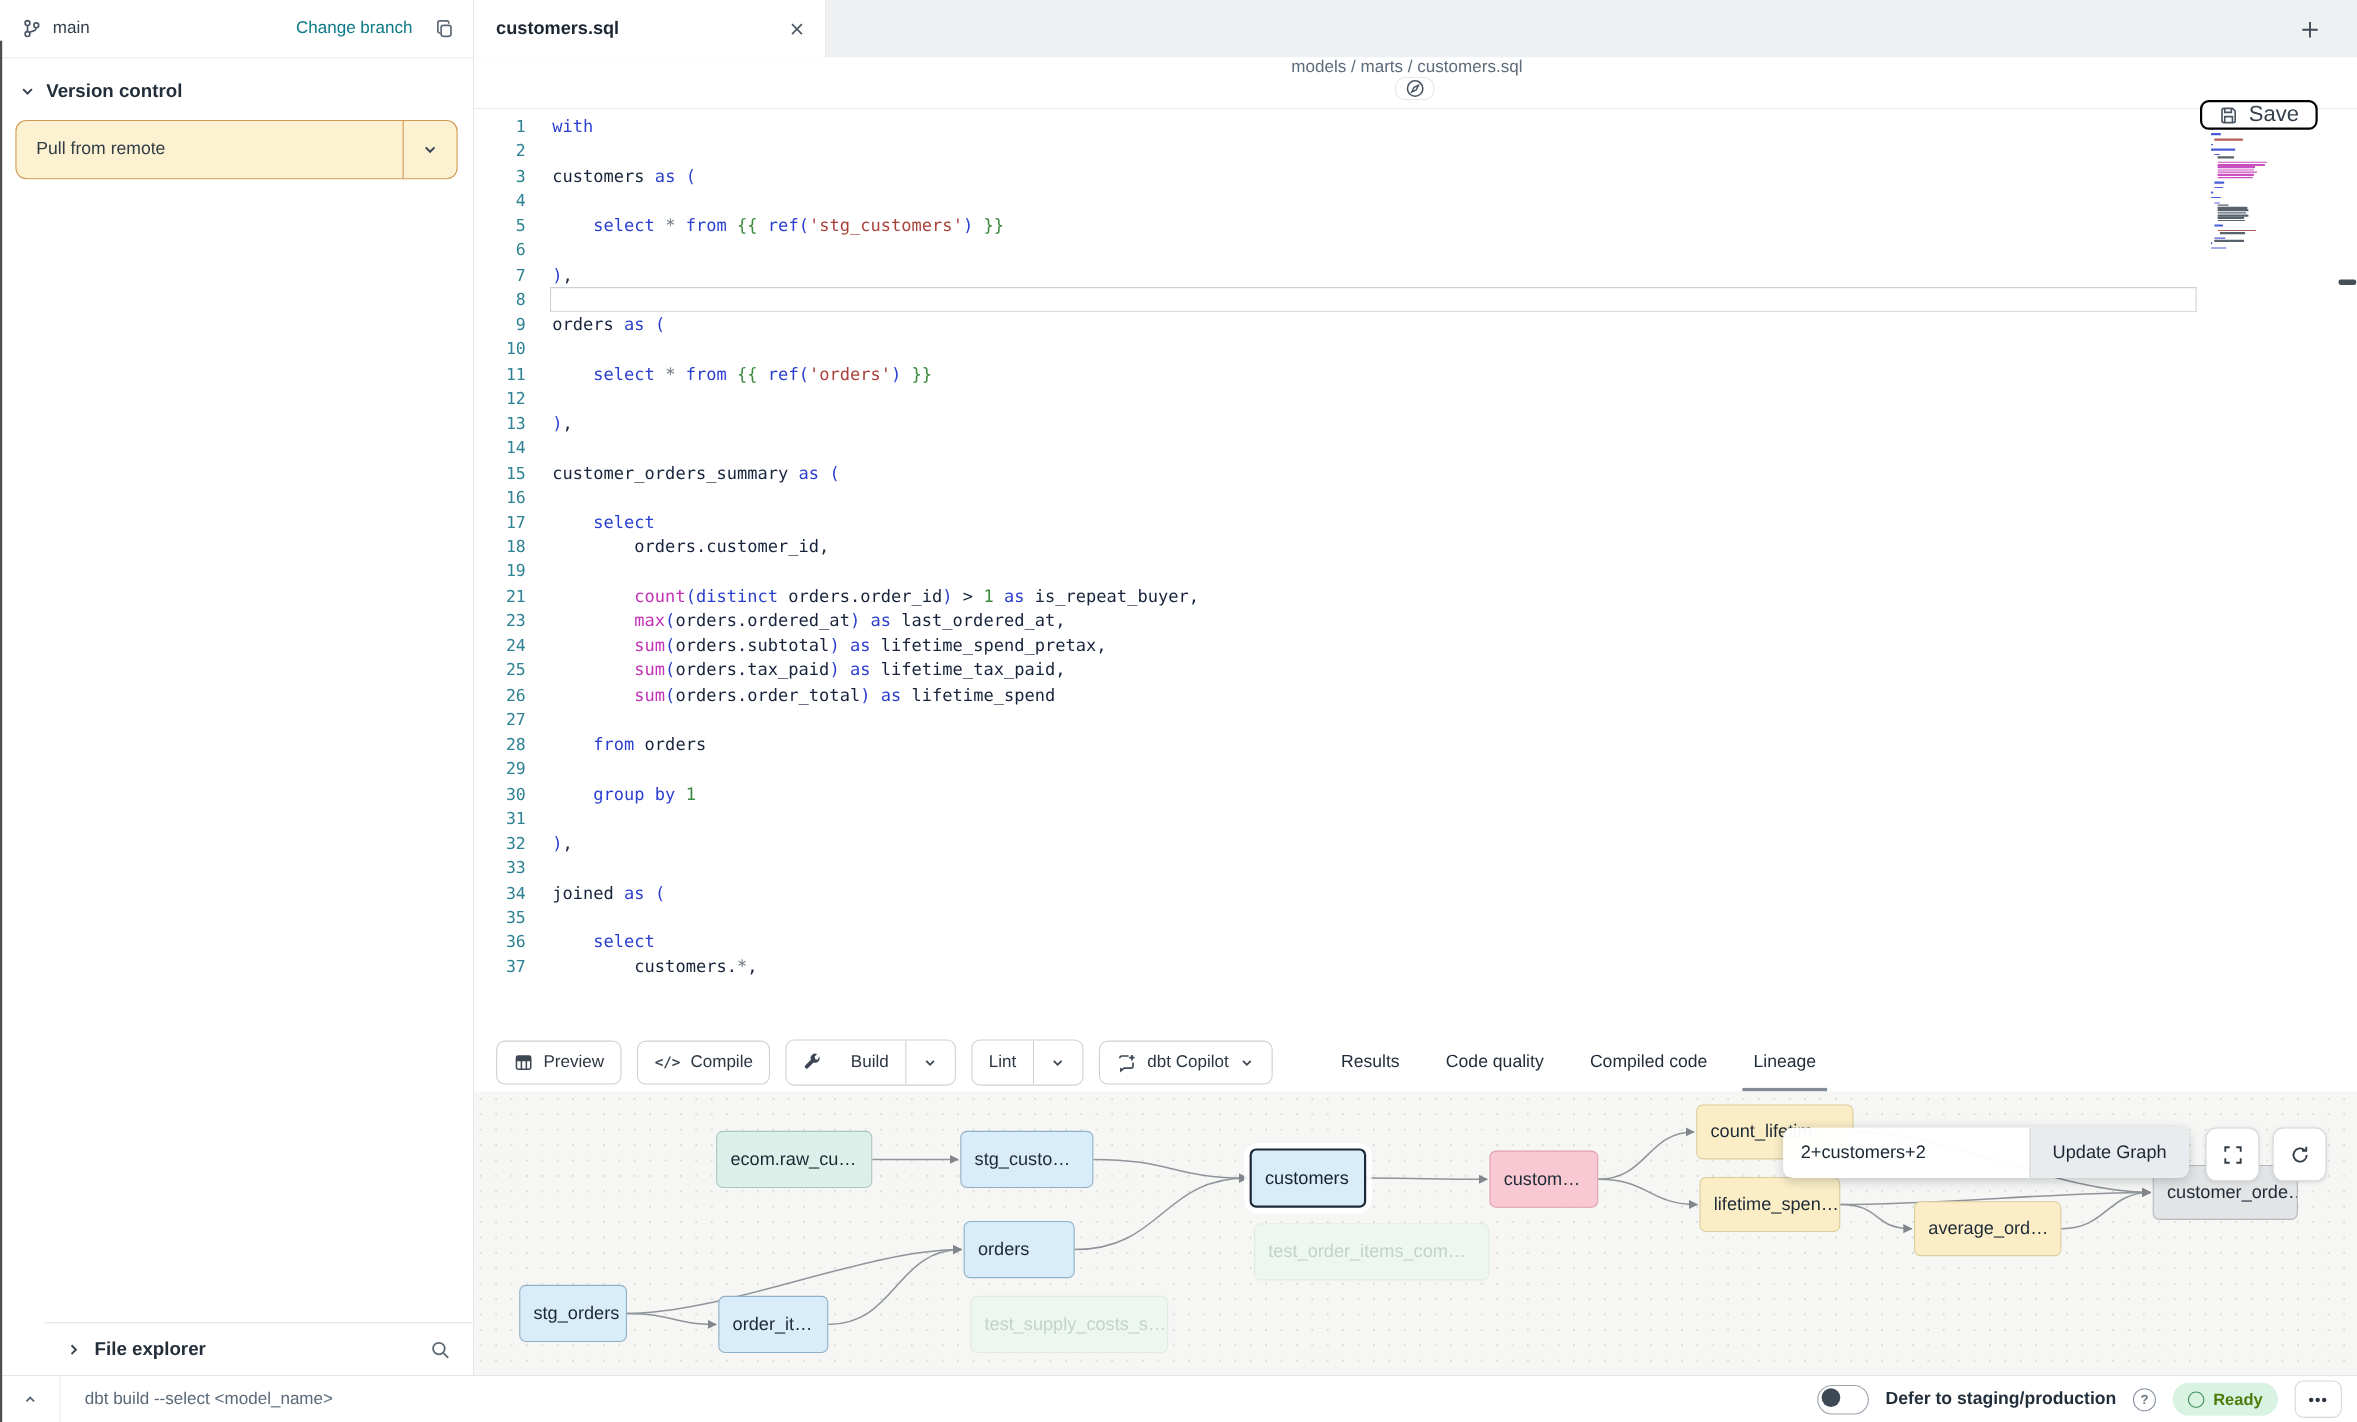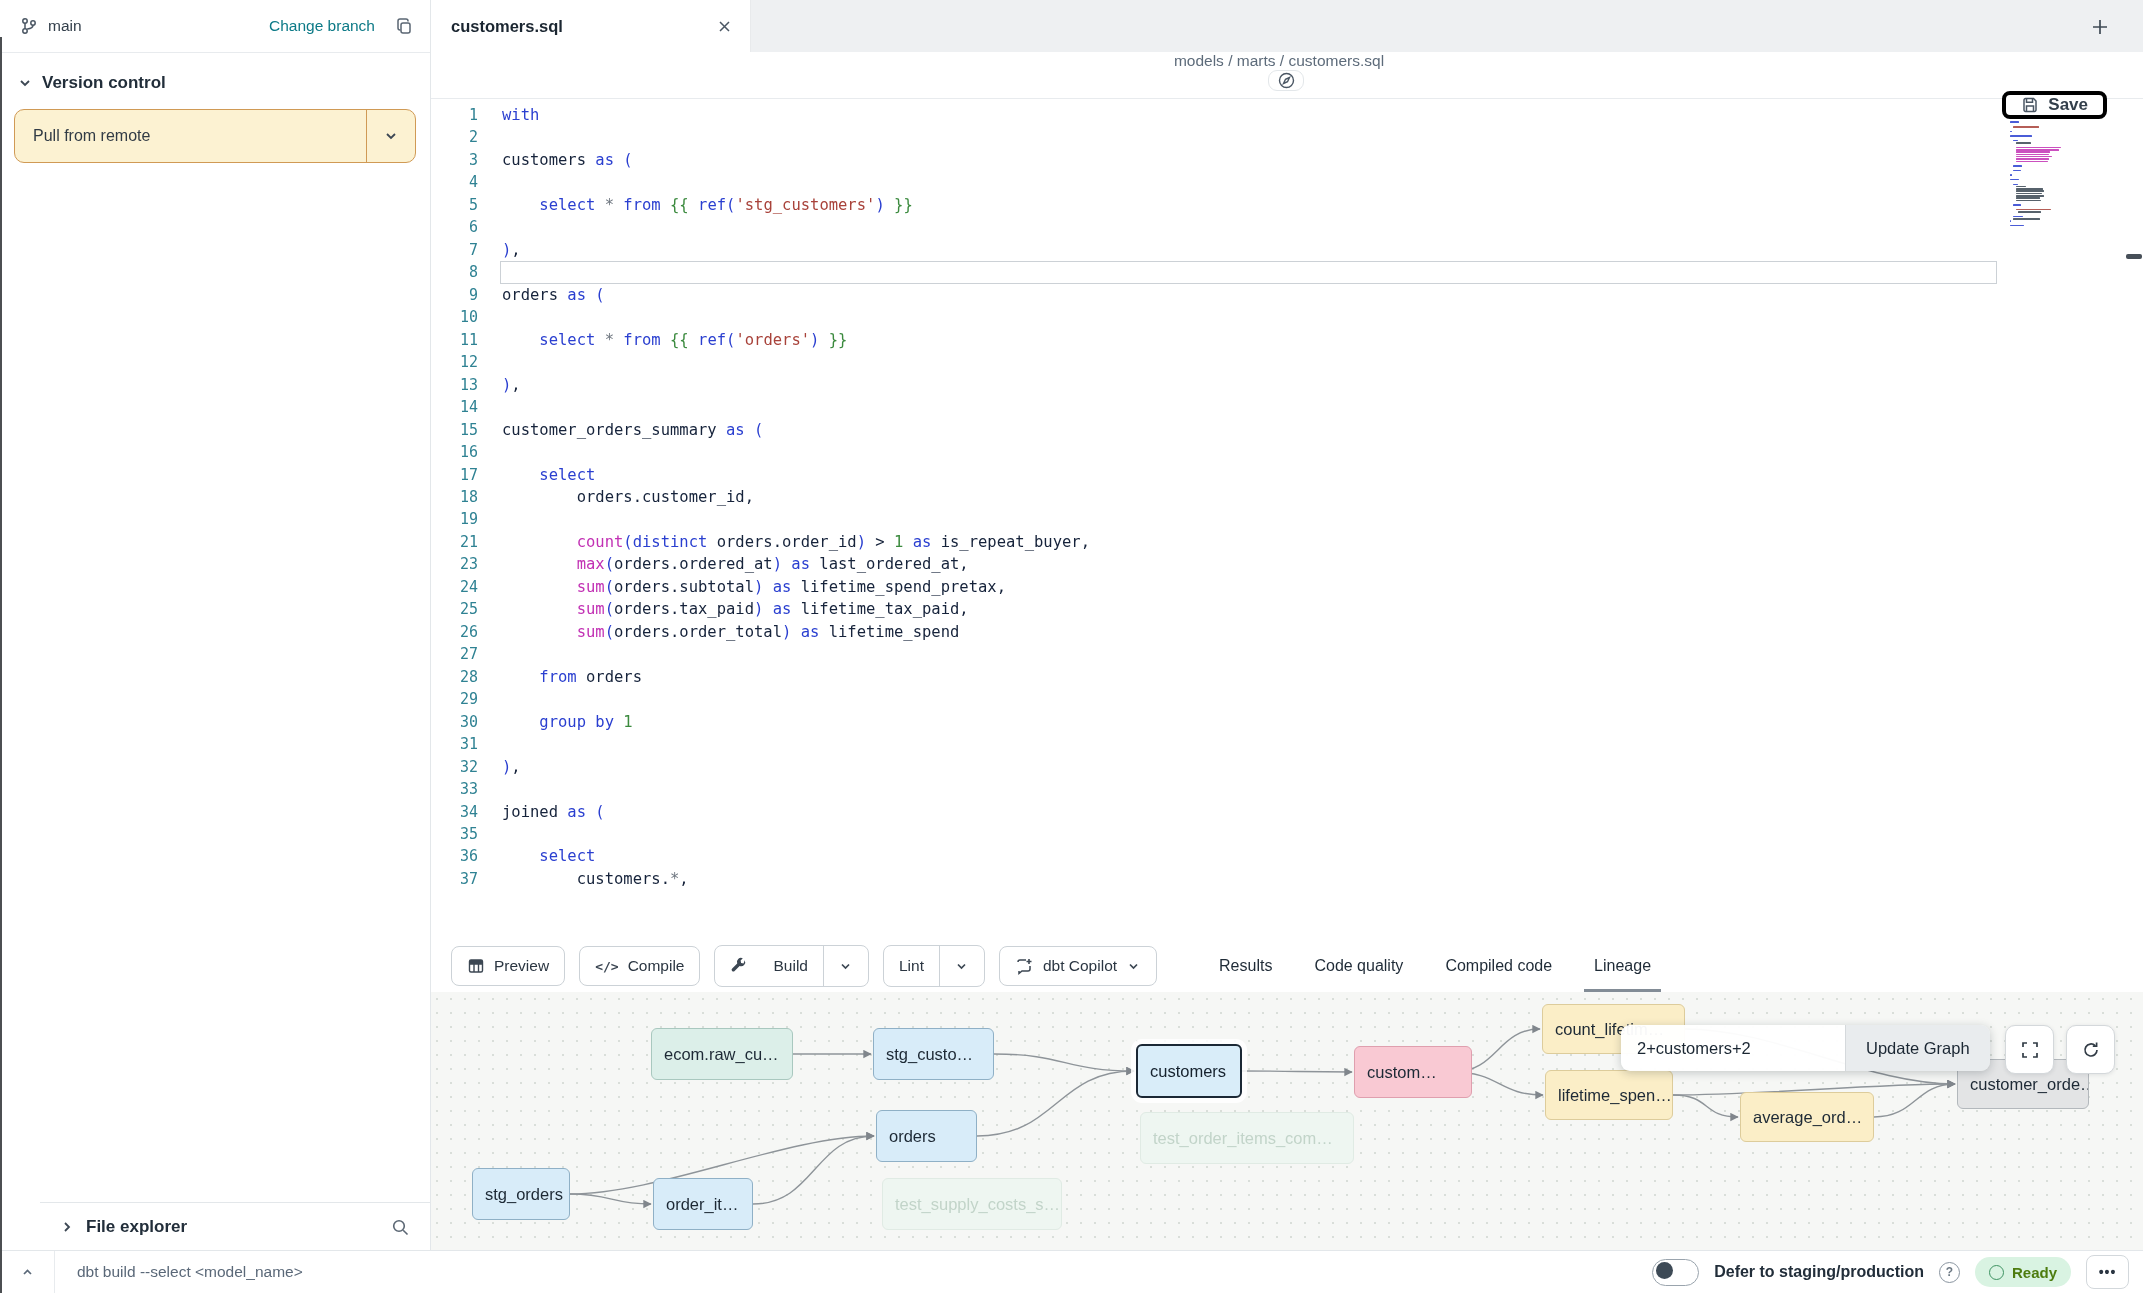--- a/index.html
+++ b/index.html
@@ -34,22 +34,22 @@
   .tab-title{font-size:16.5px;font-weight:700;color:#1b2631;flex:1;}
   .newtab-btn{position:absolute;right:28px;top:12px;width:30px;height:30px;display:flex;
               align-items:center;justify-content:center;cursor:pointer;}
 
   
   .crumb-row{position:absolute;left:430px;top:52px;right:0;height:46px;background:#fff;
              border-bottom:1px solid #e8ebee;display:flex;align-items:center;padding:0 36px 0 21px;z-index:4;flex-direction:column;}
   .crumb-text{font-size:15.5px;color:#5d6b7a;}
   .compass-btn{margin-left:14px;width:34px;height:34px;border:1px solid #e3e7ea;border-radius:9px;
                display:flex;align-items:center;justify-content:center;cursor:pointer;background:#fff;}
-  .save-btn{margin-left:auto;height:34px;border:4px solid #000000;border-radius:8px;background:#fff;
-            display:flex;align-items:center;gap:9px;padding:0 15px;font-size:17px;font-weight:700;
+  .save-btn{margin-left:auto;height:34px;border:2px solid #000000;border-radius:8px;background:#fff;
+            display:flex;align-items:center;gap:9px;padding:0 15px;font-size:20px;font-weight:400;
             color:#333f4b;cursor:pointer;}
 
   
   .editor{position:absolute;left:430px;top:98px;width:1713px;height:842px;background:#fff;overflow:hidden;}
   .code-lines{position:absolute;left:0;top:6px;right:0;}
   .cl{display:flex;height:22.47px;align-items:stretch;}
   .ln{width:48px;flex:none;text-align:right;padding-right:22px;font:15px "DejaVu Sans Mono",monospace;
       line-height:22.47px;}
   .ct{flex:1;white-space:pre;font:15.5px "DejaVu Sans Mono",monospace;line-height:22.47px;padding-left:2px;}
   .cl.cur .ct{box-shadow:inset 0 0 0 1px #ccd1d6;margin-right:146px;}
@@ -470,21 +470,21 @@
           <path d="M1243,103 C1281,103 1272,125 1308,125" fill="none" stroke="#8e9499" stroke-width="1.4" marker-end="url(#arr)"></path>
           <path d="M1243,103 C1333,103 1437,92 1525,92" fill="none" stroke="#8e9499" stroke-width="1.4" marker-end="url(#arr)"></path>
           <path d="M1255,37 C1345,37 1437,92 1525,92" fill="none" stroke="#8e9499" stroke-width="1.4" marker-end="url(#arr)"></path>
           <path d="M1444,125 C1485.5,125 1485.5,92 1525,92" fill="none" stroke="#8e9499" stroke-width="1.4" marker-end="url(#arr)"></path>
         </g>
     </svg>
     <div id="lineage-nodes">
         <div class="lnode lnode-source" style="left: 221px; top: 36px; width: 142px; height: 52px;">ecom.raw_cu…</div>
         <div class="lnode lnode-model" style="left: 443px; top: 36px; width: 121px; height: 52px;">stg_custo…</div>
         <div class="lnode lnode-selected sel" style="left: 706px; top: 52px; width: 106px; height: 54px;">customers</div>
-        <div class="lnode lnode-semantic" style="left: 924px; top: 54px; width: 118px; height: 52px;">custom…</div>
+        <div class="lnode lnode-semantic" style="left: 924px; top: 54px; width: 99px; height: 52px;">custom…</div>
         <div class="lnode lnode-metric" style="left: 1112px; top: 12px; width: 143px; height: 50px;">count_lifetim…</div>
         <div class="lnode lnode-metric" style="left: 1115px; top: 78px; width: 128px; height: 50px;">lifetime_spen…</div>
         <div class="lnode lnode-metric" style="left: 1310px; top: 100px; width: 134px; height: 50px;">average_ord…</div>
         <div class="lnode lnode-saved" style="left: 1527px; top: 67px; width: 132px; height: 50px;">customer_orde…</div>
         <div class="lnode lnode-model" style="left: 446px; top: 118px; width: 101px; height: 52px;">orders</div>
         <div class="lnode lnode-test" style="left: 710px; top: 120px; width: 214px; height: 52px;">test_order_items_com…</div>
         <div class="lnode lnode-model" style="left: 42px; top: 176px; width: 98px; height: 52px;">stg_orders</div>
         <div class="lnode lnode-model" style="left: 223px; top: 186px; width: 100px; height: 52px;">order_it…</div>
         <div class="lnode lnode-test" style="left: 452px; top: 186px; width: 180px; height: 52px;">test_supply_costs_s…</div>
       </div>

